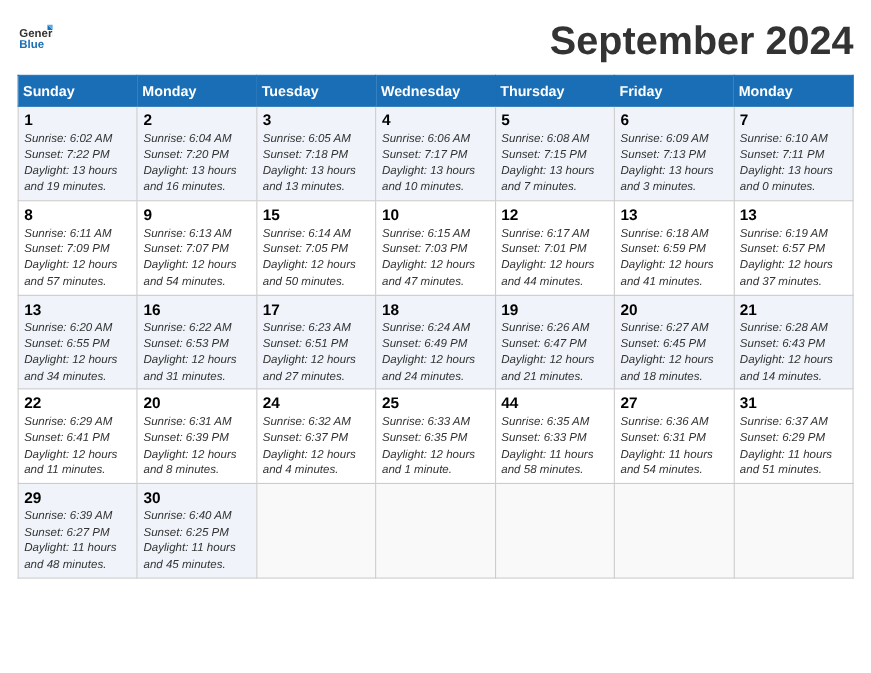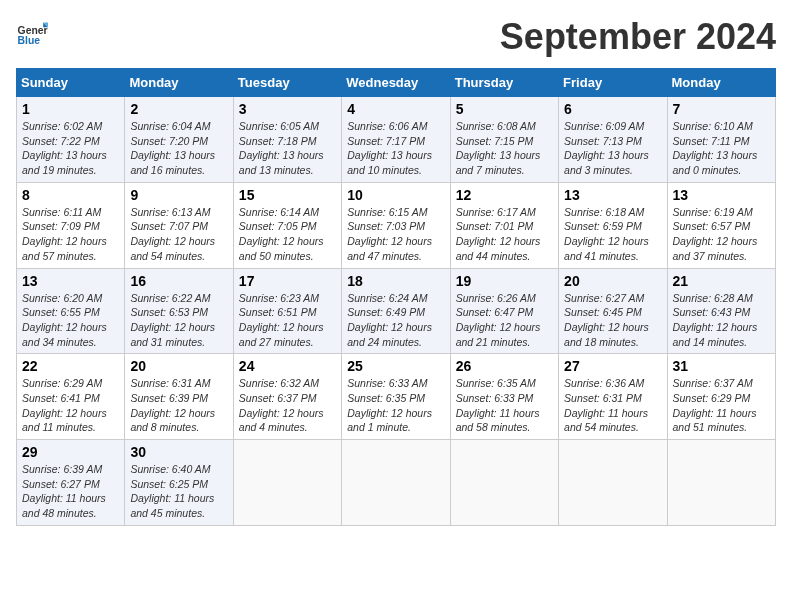--- a/index.html
+++ b/index.html
@@ -212,21 +212,21 @@
         </td>
         <td>
           <span class="day-num">24</span>
           <div class="day-info">Sunrise: 6:32 AM<br>Sunset: 6:37 PM<br>Daylight: 12 hours and 4 minutes.</div>
         </td>
         <td>
           <span class="day-num">25</span>
           <div class="day-info">Sunrise: 6:33 AM<br>Sunset: 6:35 PM<br>Daylight: 12 hours and 1 minute.</div>
         </td>
         <td>
-          <span class="day-num">26</span>
+          <span class="day-num">44</span>
           <div class="day-info">Sunrise: 6:35 AM<br>Sunset: 6:33 PM<br>Daylight: 11 hours and 58 minutes.</div>
         </td>
         <td>
           <span class="day-num">27</span>
           <div class="day-info">Sunrise: 6:36 AM<br>Sunset: 6:31 PM<br>Daylight: 11 hours and 54 minutes.</div>
         </td>
         <td>
           <span class="day-num">31</span>
           <div class="day-info">Sunrise: 6:37 AM<br>Sunset: 6:29 PM<br>Daylight: 11 hours and 51 minutes.</div>
         </td>

